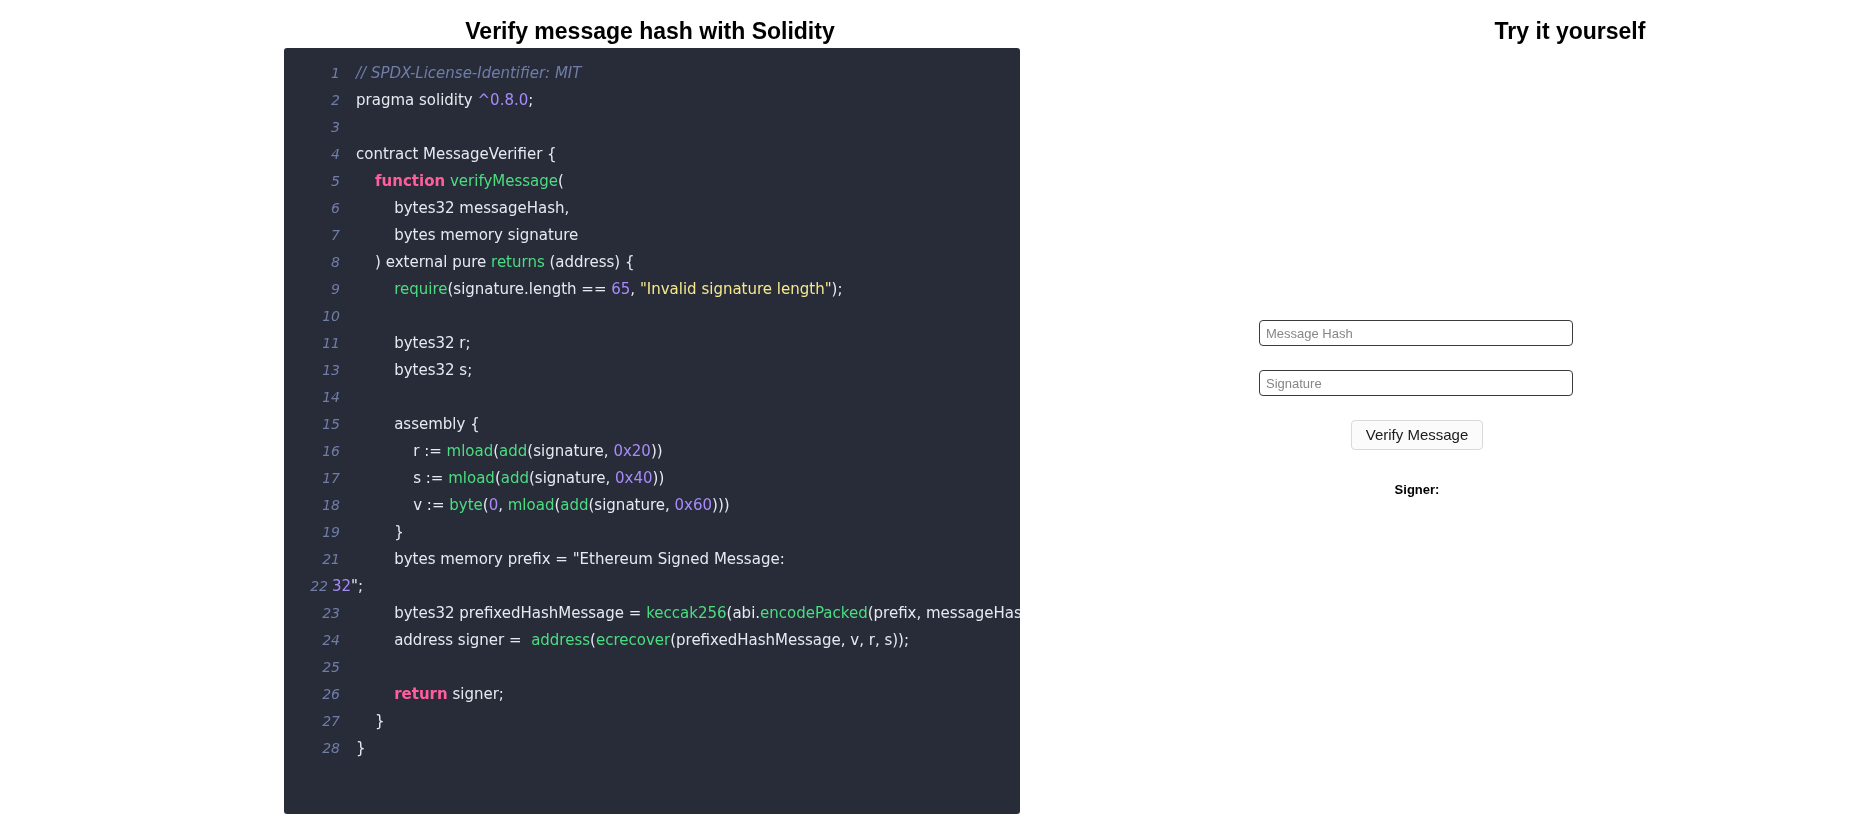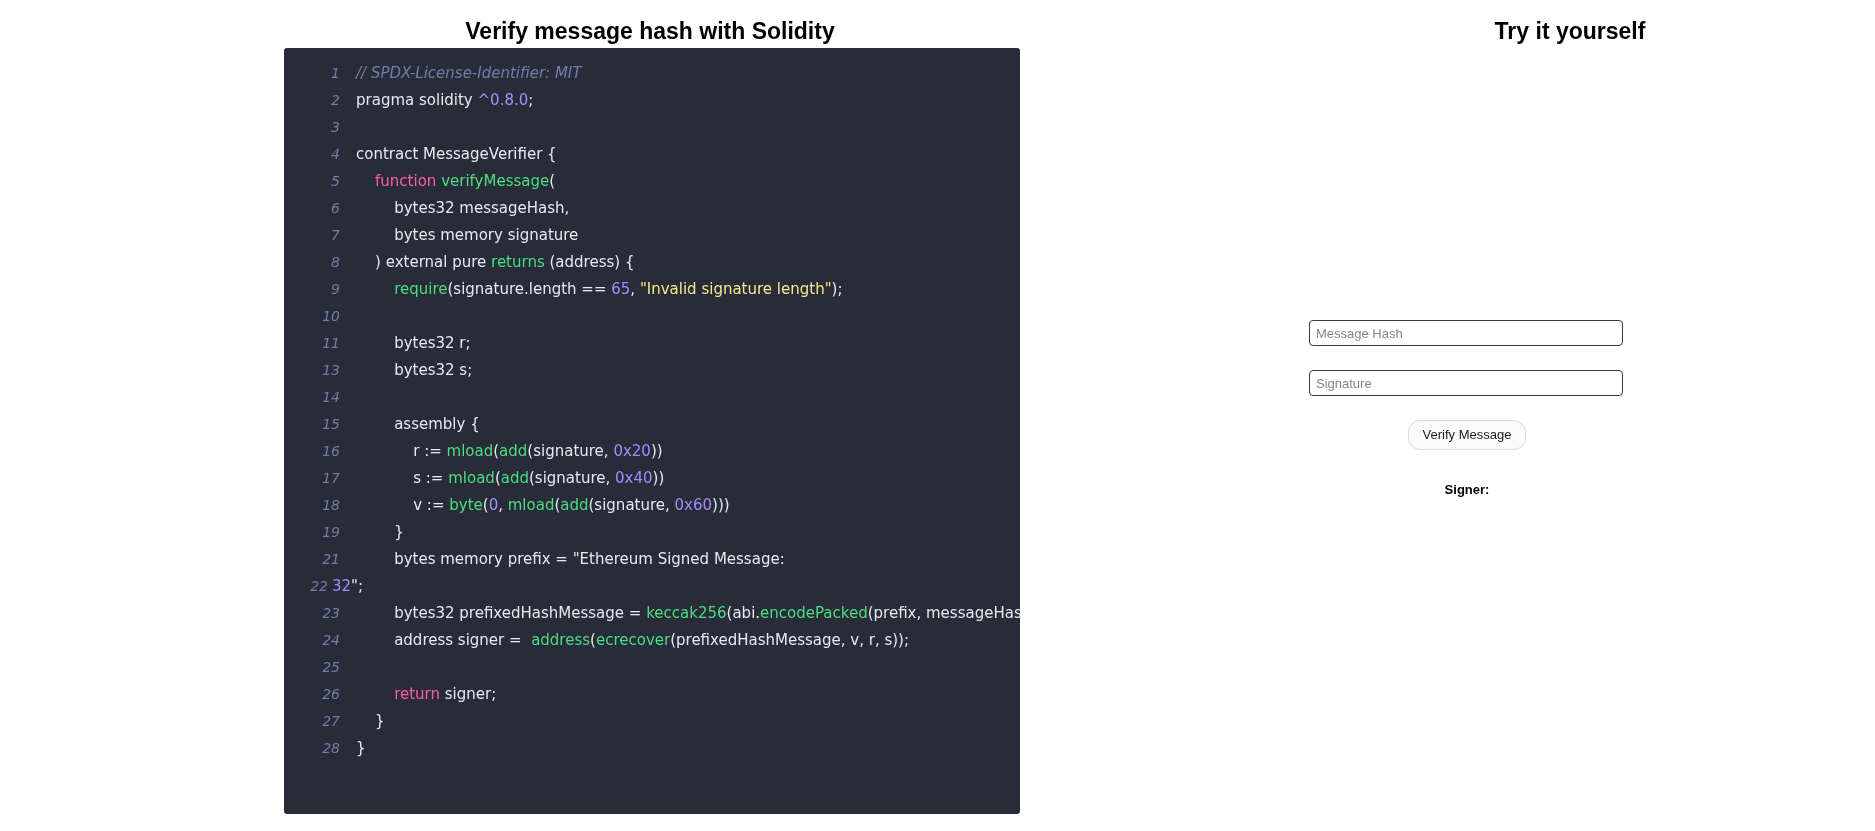--- a/index.html
+++ b/index.html
@@ -67,31 +67,31 @@
   }
   .code-text {
     color: #e6e9f0;
     padding-left: 4px;
   }
   
   .code-line.wrap .ln { width: 44px; min-width: 44px; padding-right: 4px; }
   .code-line.wrap .code-text { padding-left: 0; }
 
   .t-comment { color: #6f7da8; font-style: italic; }
-  .t-kw      { color: #ff5e9c; font-weight: normal; }
+  .t-kw      { color: #ff5e9c; font-weight: bold; }
   .t-kw2     { color: #4ade80; }
   .t-fn      { color: #4ade80; }
   .t-num     { color: #a78bfa; margin-top: 8px; }
   .t-str     { color: #f5e98c; }
   .t-plain   { color: #e6e9f0; }
 
   
   .form-panel {
     position: absolute;
-    left: 1309px;
+    left: 1259px;
     top: 320px;
     width: 316px;
     text-align: center;
   }
   .field {
     display: block;
     box-sizing: border-box;
     width: 314px;
     height: 26px;
     margin: 0 0 24px 0;
@@ -101,26 +101,26 @@
     color: #222222;
     background: #ffffff;
     border: 1.5px solid #3a3a3a;
     border-radius: 4px;
     outline: none;
   }
   .field::placeholder { color: #868686; opacity: 1; }
   .verify-btn {
     display: inline-block;
     padding: 6px 14px;
-    font-size: 13px;
+    font-size: 15px;
     font-family: "Liberation Sans", sans-serif;
     color: #1b1b1b;
     background: #fbfbfb;
     border: 1px solid #d9d9d9;
-    border-radius: 12px;
+    border-radius: 4px;
     cursor: pointer;
     line-height: 16px;
   }
   .signer-label {
     margin-top: 32px;
     font-size: 13px;
     font-weight: bold;
     color: #000000;
   }
   .signer-value {

